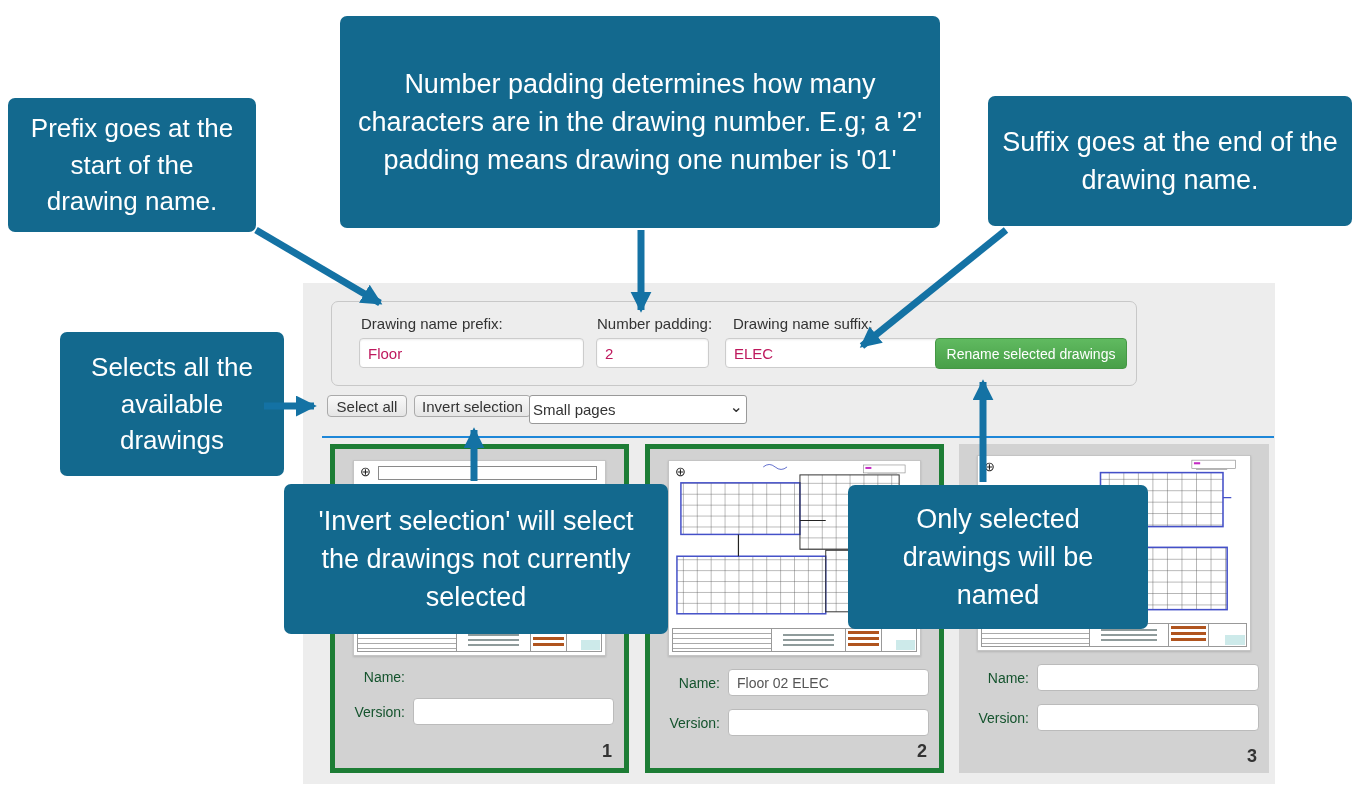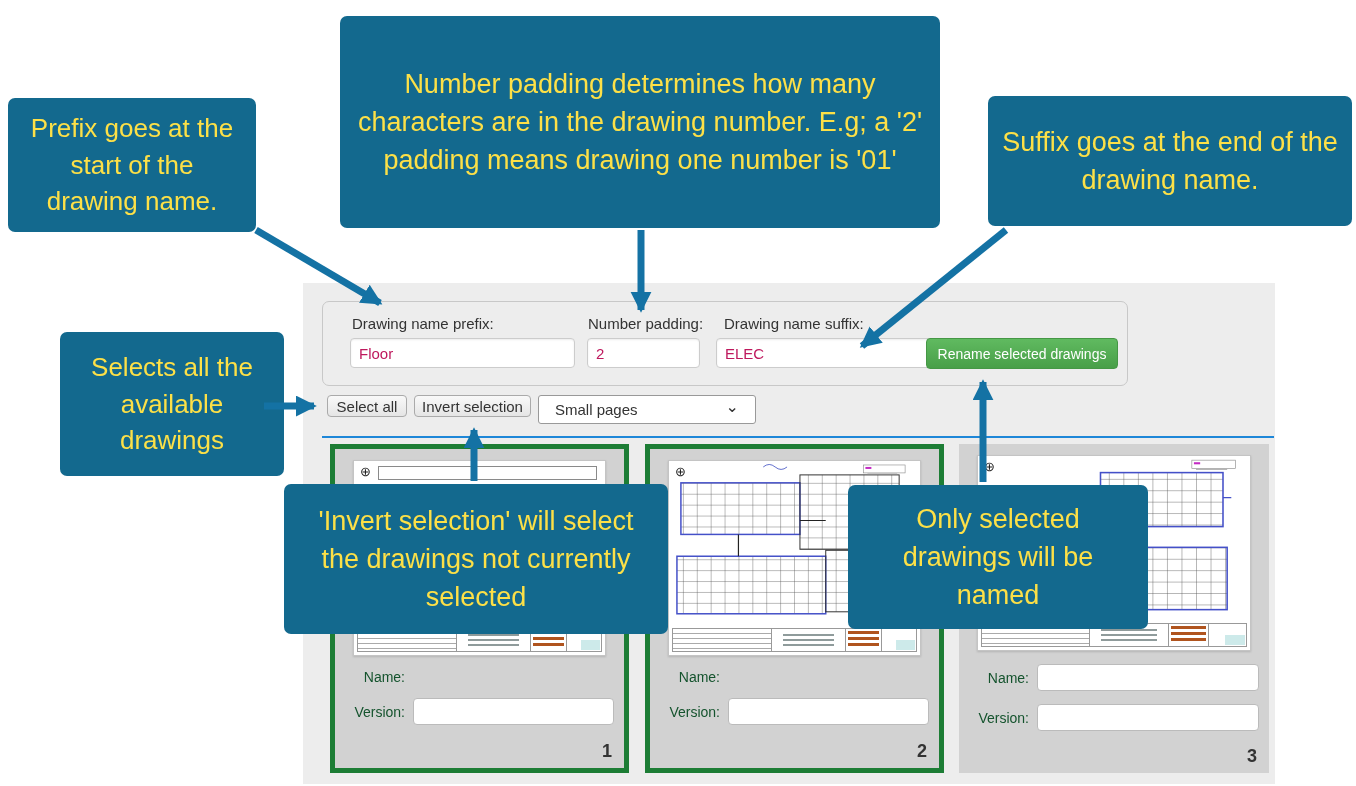--- a/index.html
+++ b/index.html
@@ -2,30 +2,30 @@
 <html><head>
 <meta charset="utf-8">
 <style>
   * { margin:0; padding:0; box-sizing:border-box; }
   html,body { background:#fff; }
   body { font-family:"Liberation Sans", sans-serif; }
   #stage { position:relative; width:1356px; height:786px; background:#fff; overflow:hidden; }
 
   
   .callout {
-    position:absolute; background:#13698e; color:#fde047;
+    position:absolute; background:#13698e; color:#ffffff;
     display:flex; align-items:center; justify-content:center; text-align:center;
     border-radius:7px; line-height:1.42; z-index:5; padding:10px 14px;
   }
 
   
   #panel { position:absolute; left:303px; top:283px; width:972px; height:501px; background:#ededed; z-index:1; }
 
   #fieldset {
-    position:absolute; left:19px; top:18px; width:806px; height:85px;
+    position:absolute; left:28px; top:18px; width:806px; height:85px;
     border:1px solid #c8c8c8; border-radius:7px; background:#ededed;
   }
   .fld-label { position:absolute; top:13px; font-size:15px; color:#333; }
   .txt-input {
     position:absolute; top:36px; height:30px; background:#fff;
     border:1px solid #ccc; border-radius:4px; padding:0 8px;
     font-family:"Liberation Sans",sans-serif; font-size:15px; color:#be185d;
     box-shadow:inset 0 1px 2px rgba(0,0,0,.08);
   }
   #rename-btn {
@@ -35,24 +35,24 @@
     cursor:pointer;
   }
 
   .gray-btn {
     position:absolute; top:112px; height:22px;
     background:linear-gradient(#f9f9f9,#e5e5e5); border:1px solid #aaa;
     border-radius:4px; color:#333; font-size:15px; font-family:"Liberation Sans",sans-serif;
     cursor:pointer;
   }
   #page-select {
-    position:absolute; left:235px; top:112px; width:218px; height:29px;
+    position:absolute; left:226px; top:112px; width:218px; height:29px;
     background:#fff; border:1px solid #999; border-radius:3px;
     font-size:15px; color:#333; display:flex; align-items:center;
-    padding:0 16px; cursor:pointer; justify-content:space-between;
+    padding:0 3px; cursor:pointer; justify-content:space-between;
   }
   #page-select .chev { font-size:16px; color:#333; line-height:10px; transform:translateY(-3px); }
 
   #divider { position:absolute; left:19px; top:153px; width:952px; height:2px; background:#1e87d8; }
 
   
   .card { position:absolute; top:161px; height:329px; background:#d2d2d2; z-index:2; }
   .card--selected { border:5px solid #1d7d35; }
 
   .page {
@@ -198,20 +198,21 @@
           <div class="tb-right">
               <div class="tb-logo"></div>
               <div class="tb-grid">
                 <div class="tb-cell"></div>
               </div>
             </div>
         </div>
       </div>
       <div class="row">
         <label>Name:</label>
+        <input value="Floor 02 ELEC" style="">
       </div>
       <div class="row">
         <label>Version:</label>
         <input value="" style="">
       </div>
       <div class="card-number">2</div>
     </div>
 
     <div class="card" style="left:656px;width:310px;">
       <div class="page">

